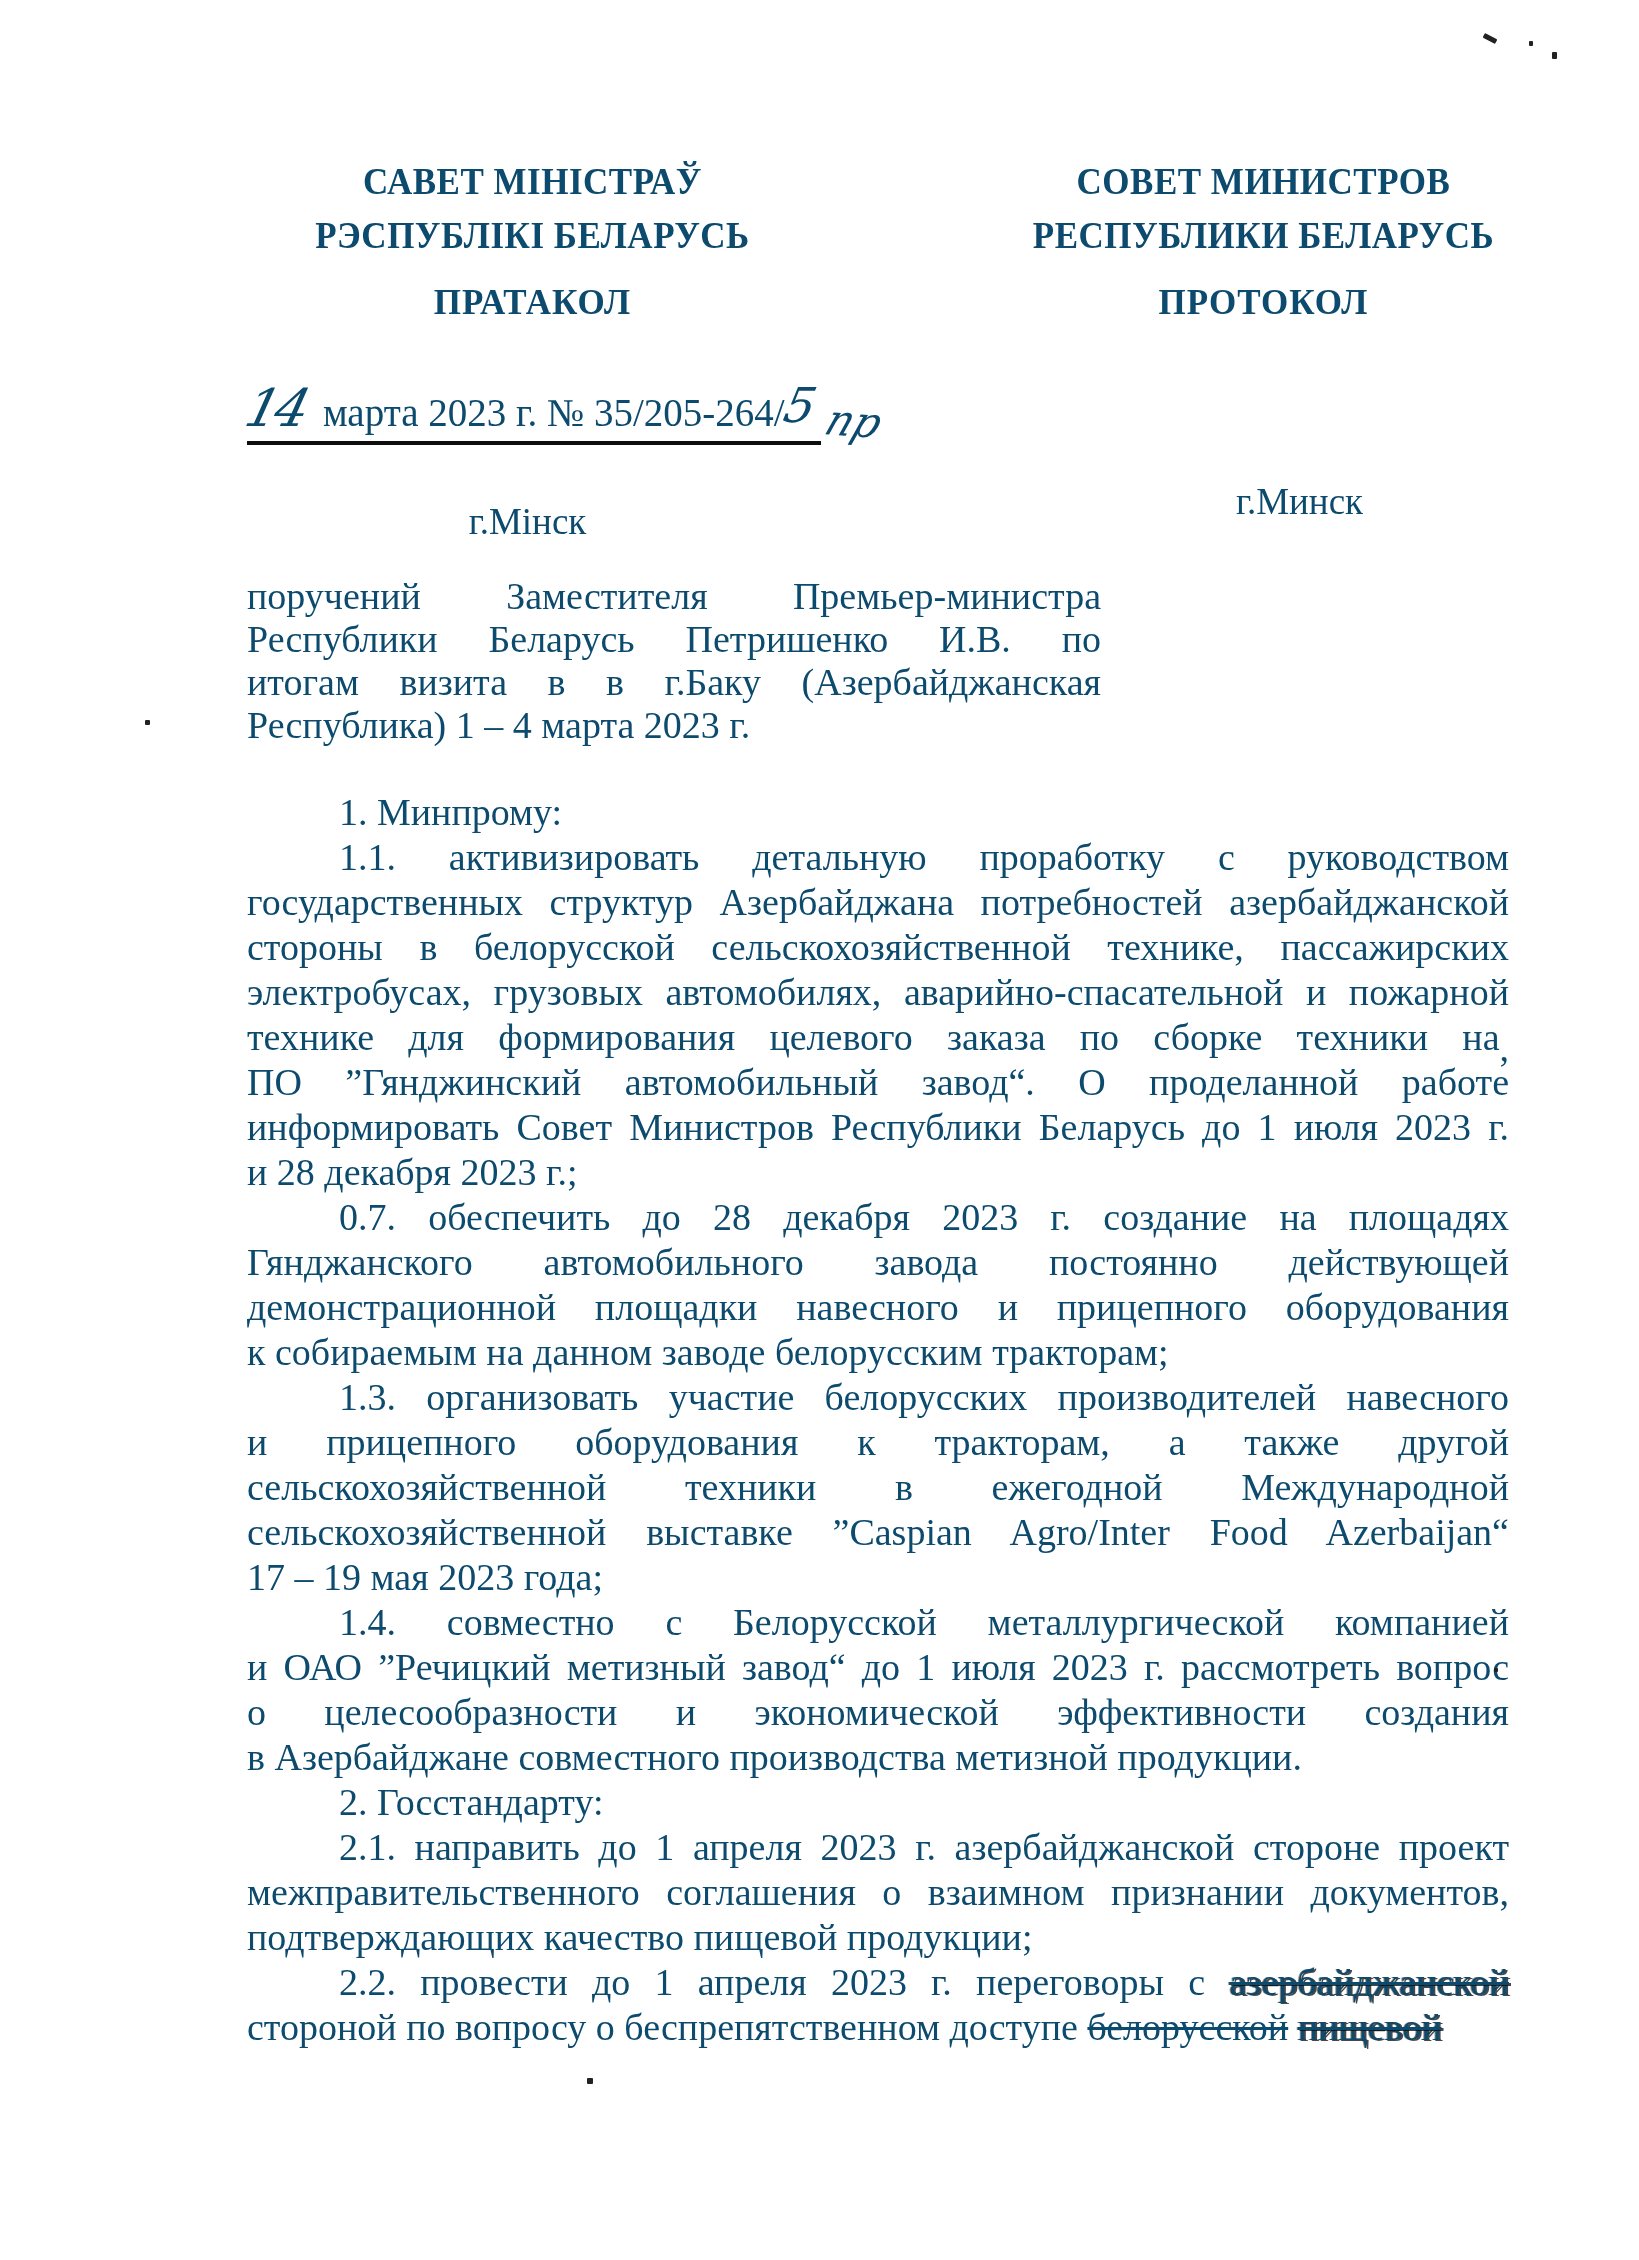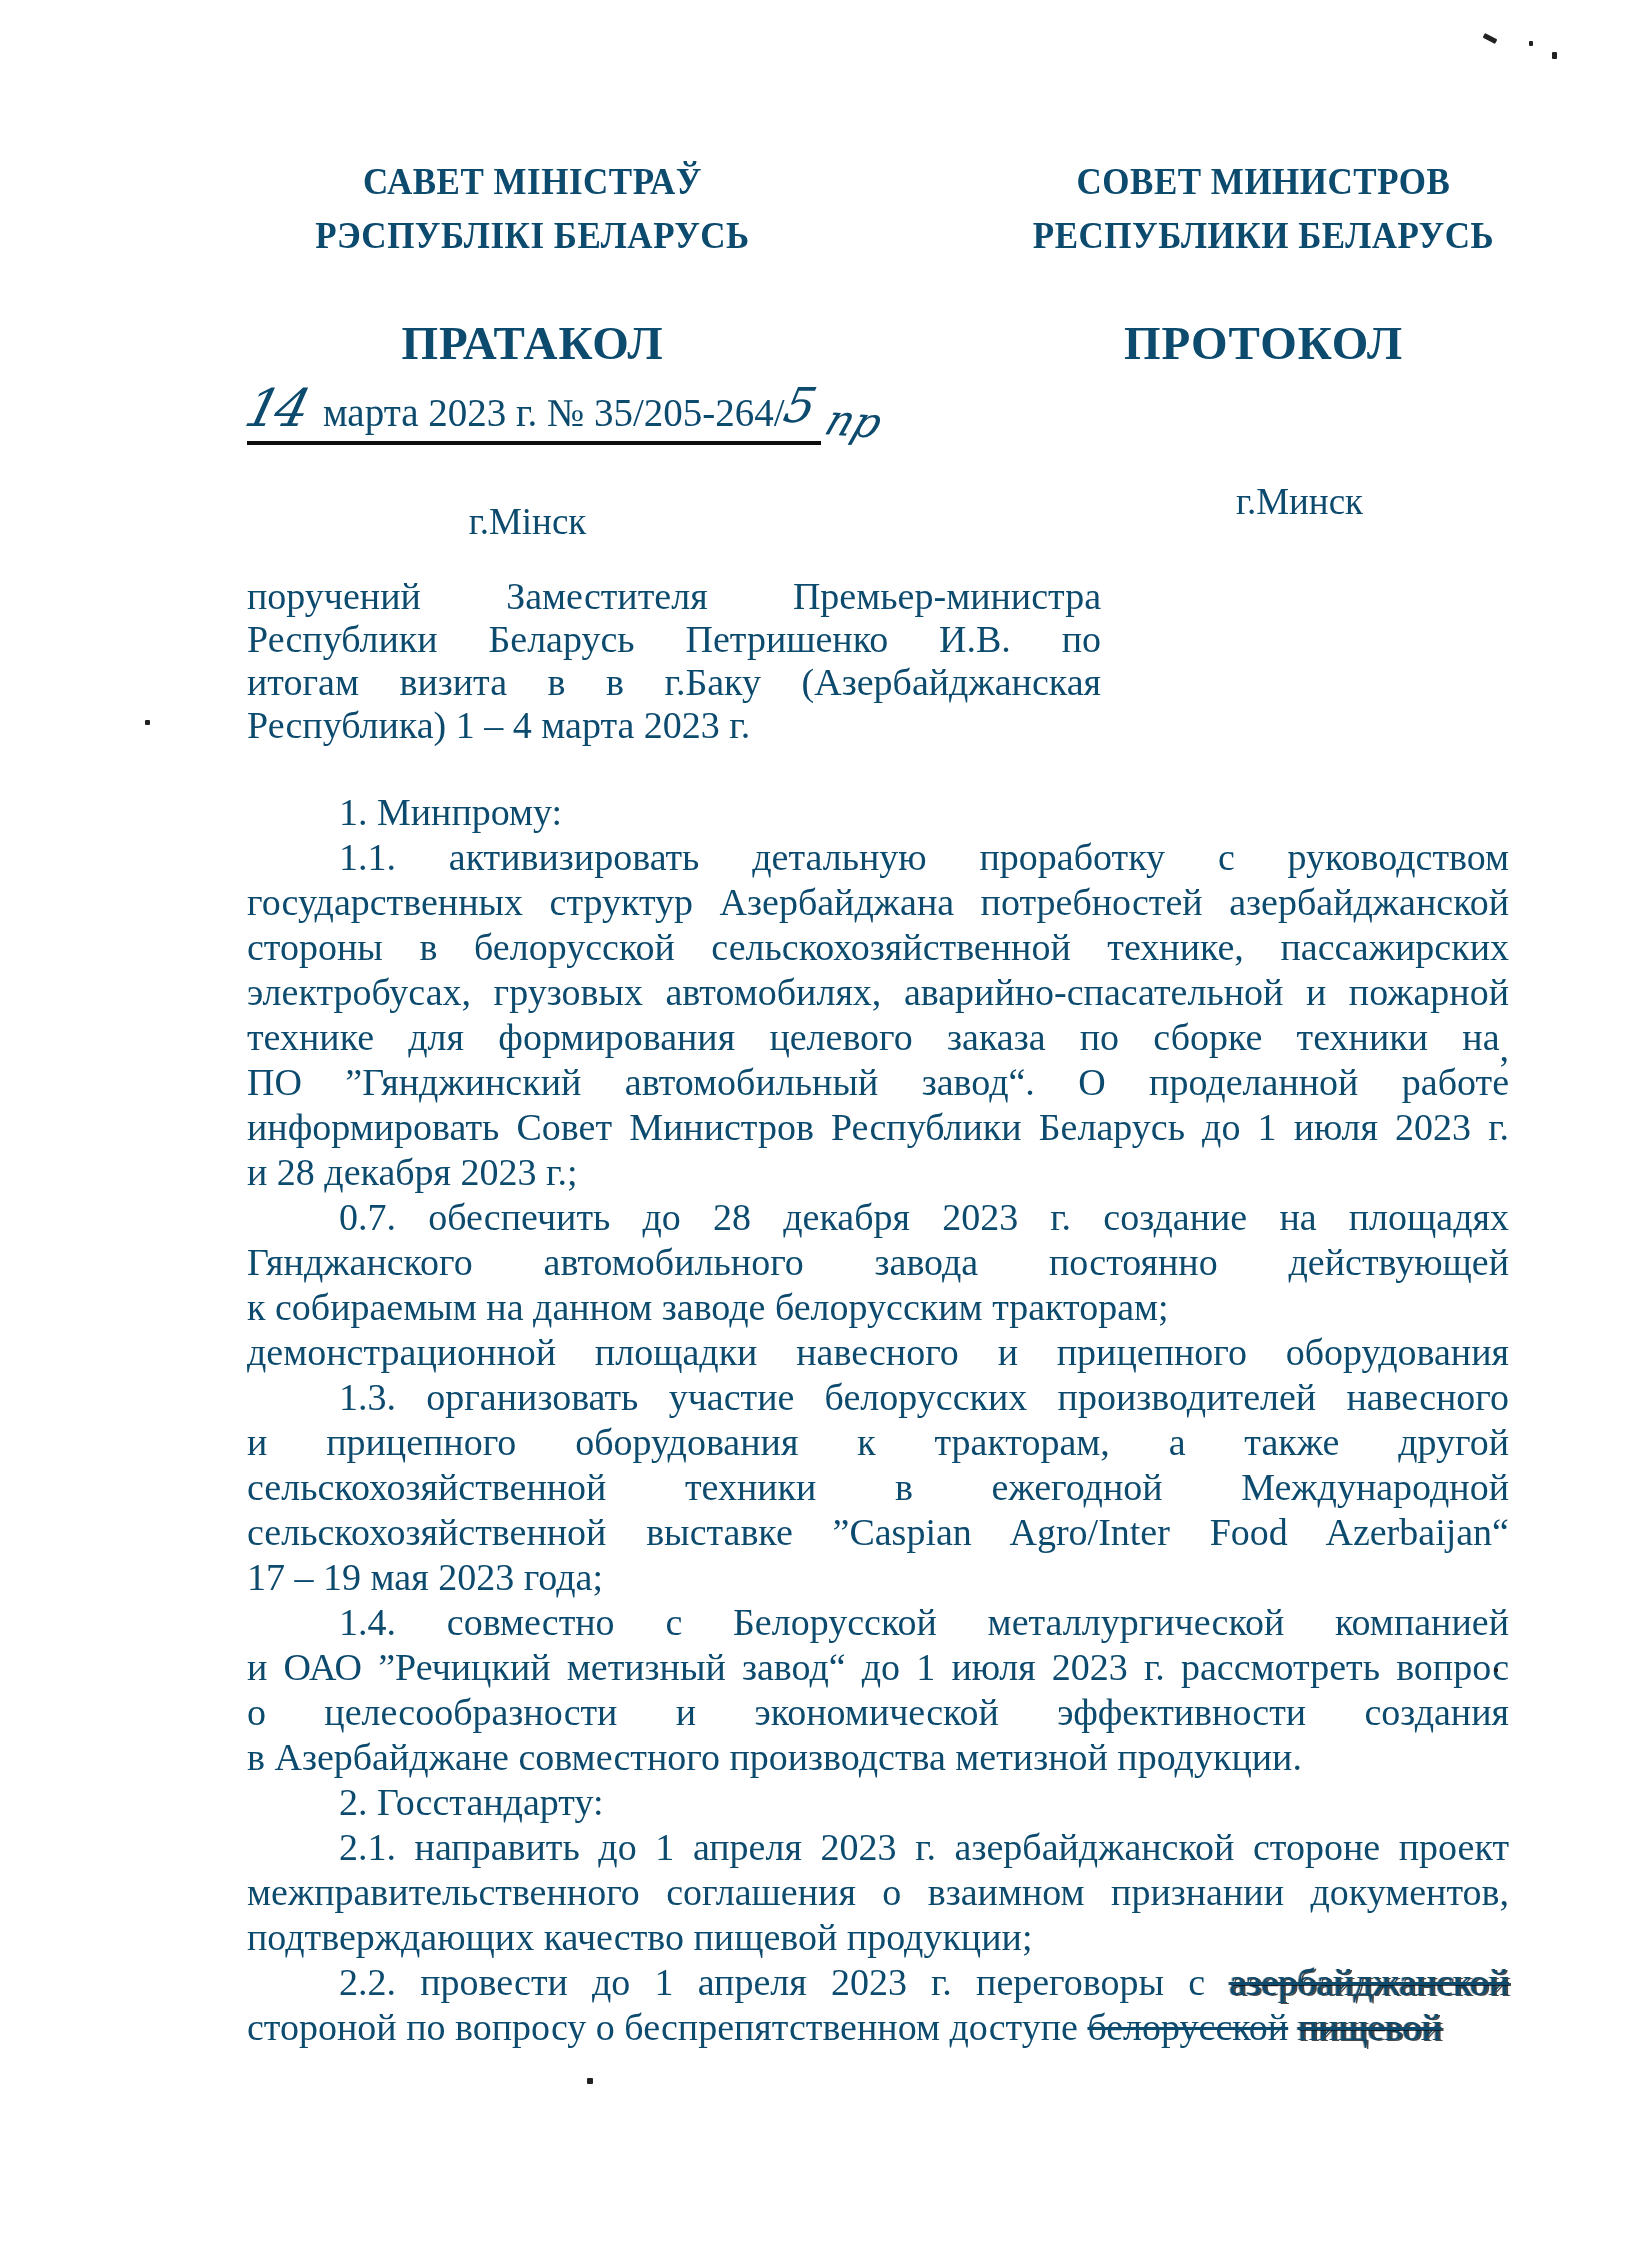--- a/index.html
+++ b/index.html
@@ -22,24 +22,24 @@
     font-size: 35px;
     line-height: 50px;
     letter-spacing: 0.5px;
     transform: scaleY(1.08);
     transform-origin: top center;
   }
   .org.left  { left: 239px;  width: 587px; }
   .org.right { left: 975px;  width: 577px; }
   .doctype {
     position: absolute;
-    top: 316px;
+    top: 283px;
     text-align: center;
     font-weight: bold;
-    font-size: 47px;
+    font-size: 35px;
     letter-spacing: 1px;
   }
   .doctype.left  { left: 239px; width: 587px; }
   .doctype.right { left: 975px; width: 577px; }
   
   .date-row {
     position: absolute;
     left: 247px;
     top: 378px;
     font-size: 39px;
@@ -155,22 +155,22 @@
       <div class="tline jl ind"><span>1.1. активизировать детальную проработку с руководством</span></div>
       <div class="tline jl"><span>государственных структур Азербайджана потребностей азербайджанской</span></div>
       <div class="tline jl"><span>стороны в белорусской сельскохозяйственной технике, пассажирских</span></div>
       <div class="tline jl"><span>электробусах, грузовых автомобилях, аварийно-спасательной и пожарной</span></div>
       <div class="tline jl"><span>технике для формирования целевого заказа по сборке техники на</span><span class="low">,</span></div>
       <div class="tline jl"><span>ПО ”Гянджинский автомобильный завод“. О проделанной работе</span></div>
       <div class="tline jl"><span>информировать Совет Министров Республики Беларусь до 1 июля 2023 г.</span></div>
       <div class="tline"><span>и 28 декабря 2023 г.;</span></div>
       <div class="tline jl ind"><span>0.7. обеспечить до 28 декабря 2023 г. создание на площадях</span></div>
       <div class="tline jl"><span>Гянджанского автомобильного завода постоянно действующей</span></div>
+      <div class="tline jl"><span>демонстрационной площадки навесного и прицепного оборудования</span></div>
       <div class="tline"><span>к собираемым на данном заводе белорусским тракторам;</span></div>
-      <div class="tline jl"><span>демонстрационной площадки навесного и прицепного оборудования</span></div>
       <div class="tline jl ind"><span>1.3. организовать участие белорусских производителей навесного</span></div>
       <div class="tline jl"><span>и прицепного оборудования к тракторам, а также другой</span></div>
       <div class="tline jl"><span>сельскохозяйственной техники в ежегодной Международной</span></div>
       <div class="tline jl"><span>сельскохозяйственной выставке ”Caspian Agro/Inter Food Azerbaijan“</span></div>
       <div class="tline"><span>17 – 19 мая 2023 года;</span></div>
       <div class="tline jl ind"><span>1.4. совместно с Белорусской металлургической компанией</span></div>
       <div class="tline jl"><span>и ОАО ”Речицкий метизный завод“ до 1 июля 2023 г. рассмотреть вопрос</span></div>
       <div class="tline jl"><span>о целесообразности и экономической эффективности создания</span></div>
       <div class="tline"><span>в Азербайджане совместного производства метизной продукции.</span></div>
       <div class="tline ind"><span>2. Госстандарту:</span></div>

